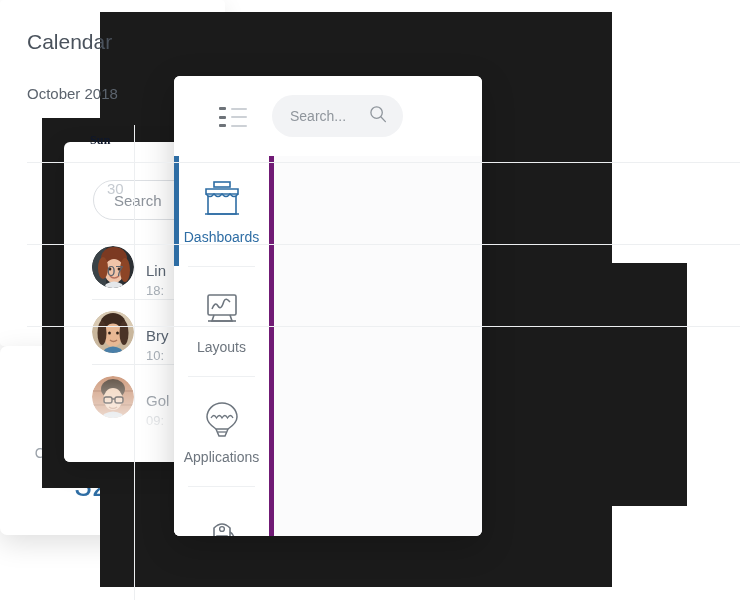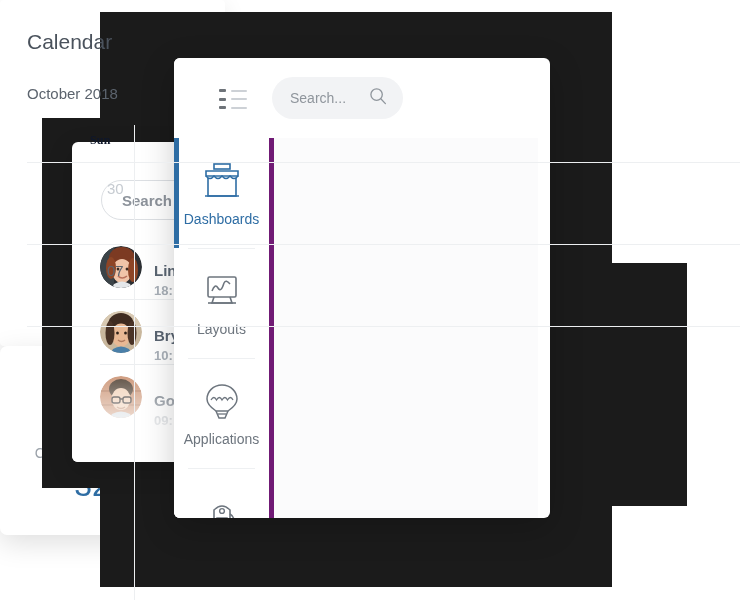--- a/index.html
+++ b/index.html
@@ -33,27 +33,26 @@
 
   
   .card {
     position: absolute;
     background: #ffffff;
     border-radius: 6px;
   }
 
   
   #contacts-panel {
-    left: 72px;
+    left: 64px;
     top: 142px;
     width: 190px;
     height: 320px;
     box-shadow: 0 8px 26px rgba(0,0,0,0.16);
     overflow: hidden;
-    font-weight: bold;
   }
   #contacts-search {
     position: absolute;
     left: 29px;
     top: 38px;
     width: 150px;
     height: 40px;
     border: 1px solid #dcdfe3;
     border-radius: 20px;
     box-sizing: border-box;
@@ -114,22 +113,22 @@
     position: absolute;
     left: 0; right: 0; bottom: 0;
     height: 96px;
     background: linear-gradient(to bottom, rgba(255,255,255,0) 0%, rgba(255,255,255,0.88) 72%, #ffffff 100%);
     pointer-events: none;
   }
 
   
   #app-window {
     left: 174px;
-    top: 58px;
-    width: 376px;
+    top: 76px;
+    width: 308px;
     height: 460px;
     box-shadow: 0 10px 34px rgba(0,0,0,0.20);
     overflow: hidden;
   }
   #topbar {
     position: absolute;
     left: 0; top: 0;
     width: 364px;
     height: 80px;
     background: #ffffff;

